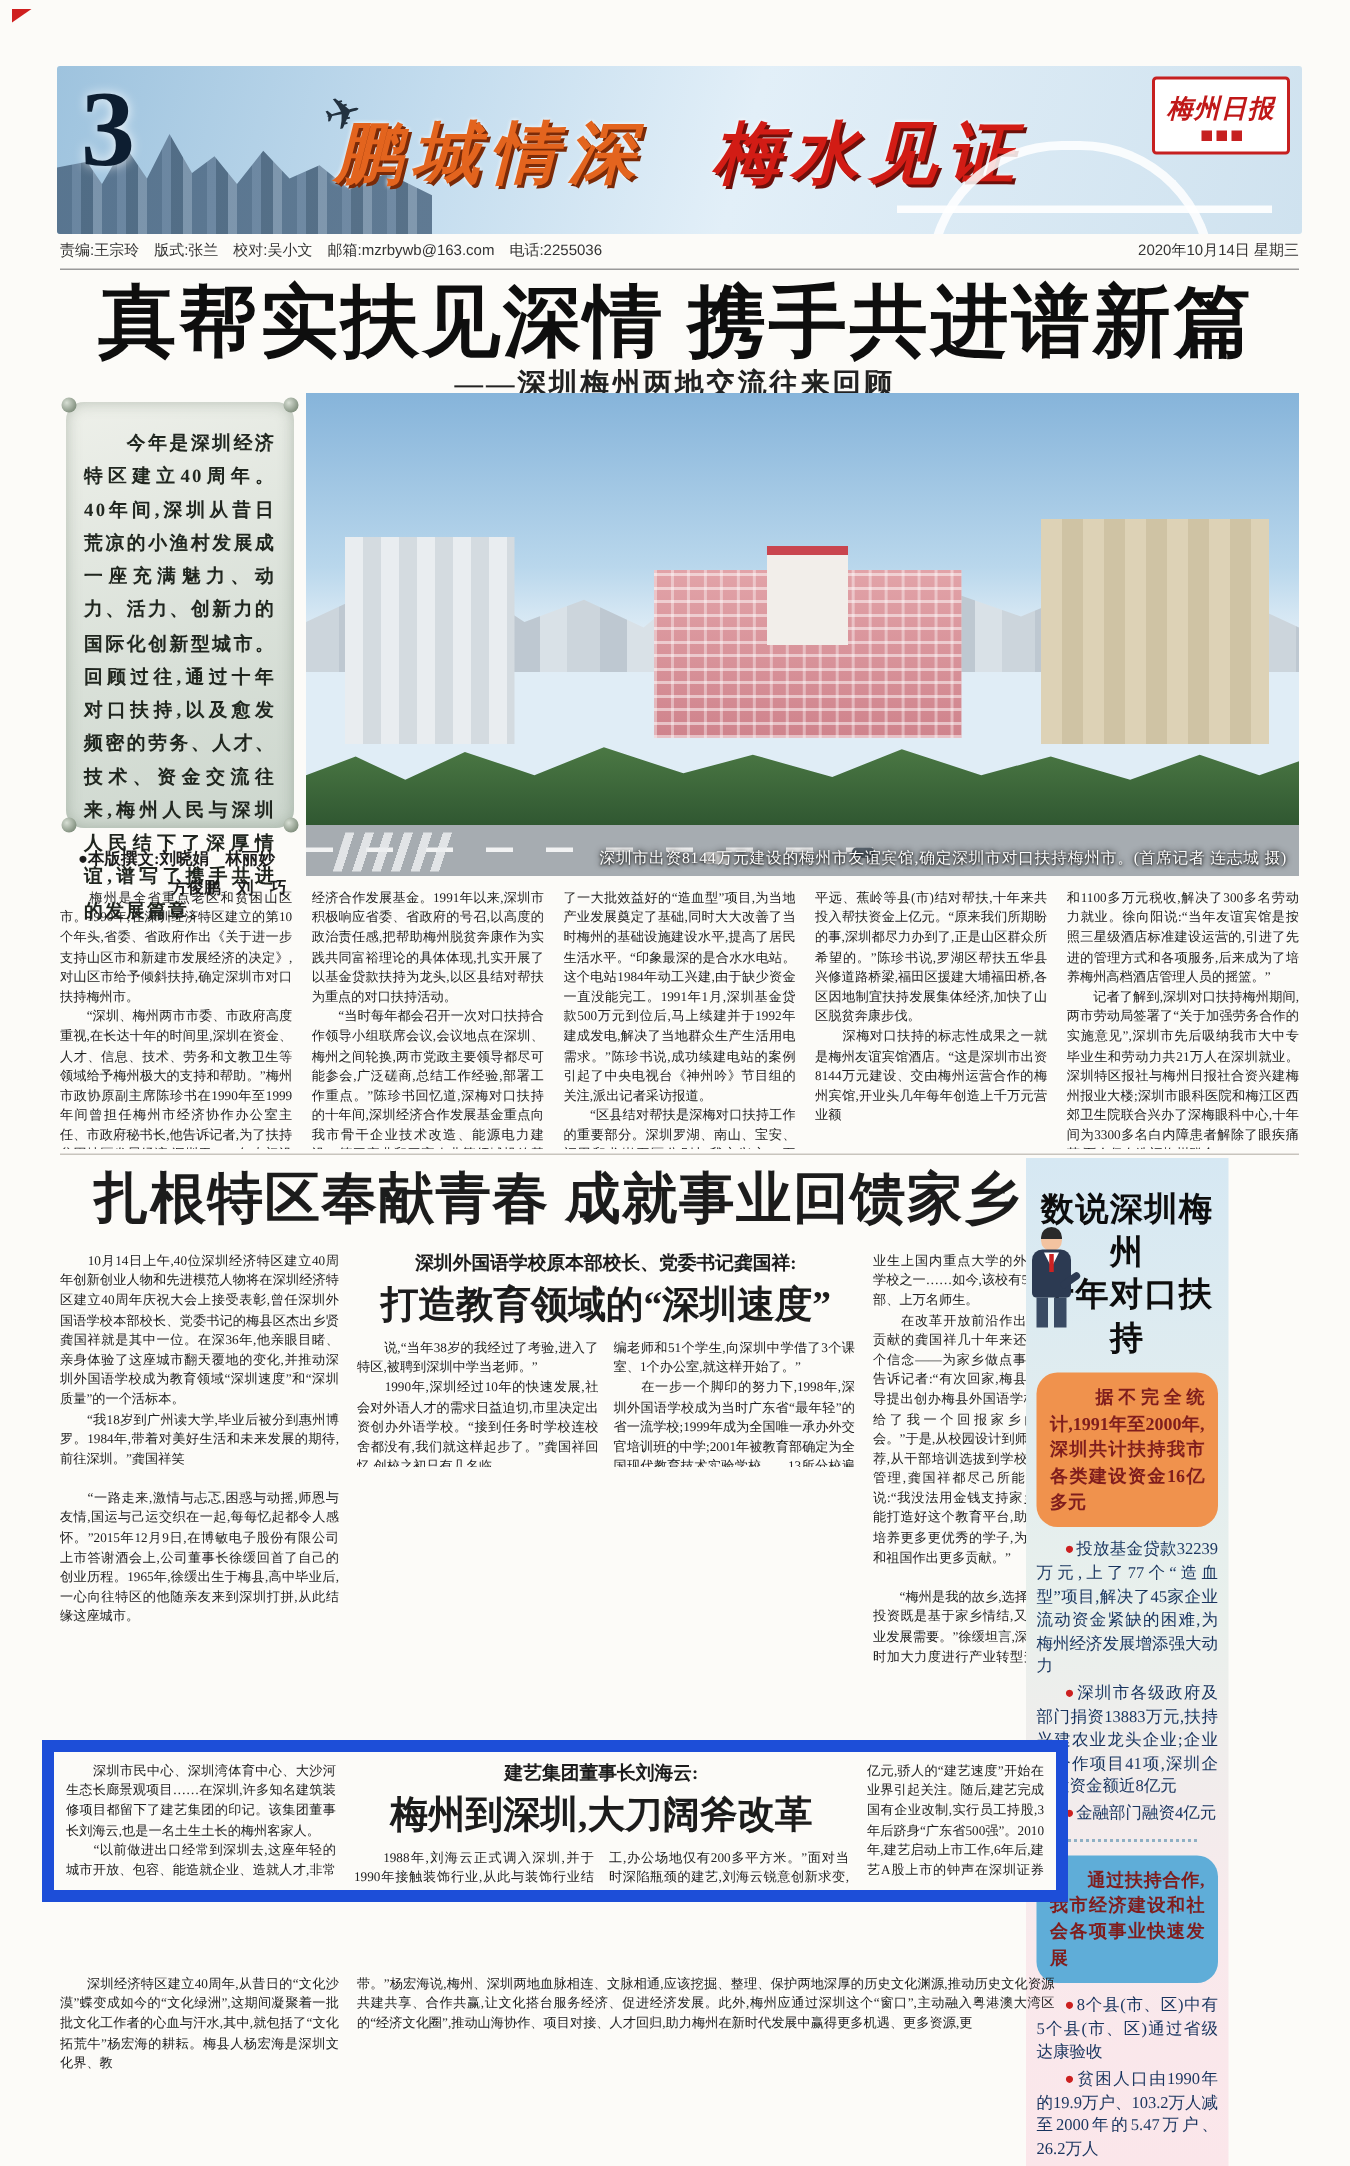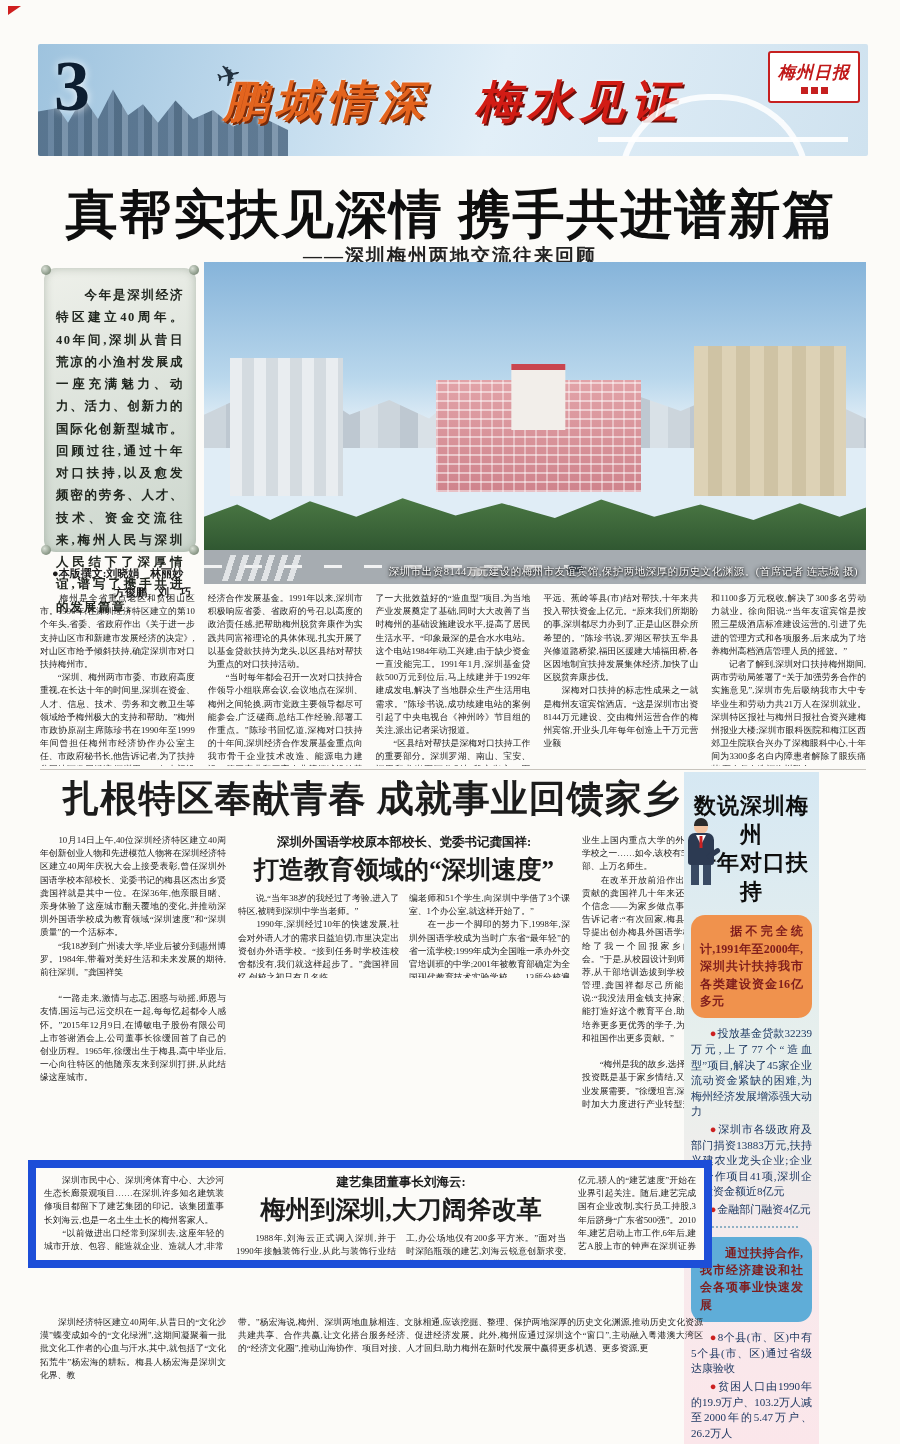--- a/index.html
+++ b/index.html
@@ -153,20 +153,24 @@
     <div class="logo">
       <div class="lg-text">梅州日报</div>
       <div class="lg-sub">
         <span class="lg-sq"></span>
           <span class="lg-sq"></span>
           <span class="lg-sq"></span>
       </div>
     </div>
   </div>
 
+  <div class="infobar">
+    <span>责编:王宗玲　版式:张兰　校对:吴小文　邮箱:mzrbywb@163.com　电话:2255036</span>
+    <span>2020年10月14日 星期三</span>
+  </div>
 
   <div class="mainhead">真帮实扶见深情 携手共进谱新篇</div>
   <div class="subhead">——深圳梅州两地交流往来回顾</div>
 
   <div class="introbox">
     <span class="pin tl"></span>
       <span class="pin tr"></span>
       <span class="pin bl"></span>
       <span class="pin br"></span>
     <p>　　今年是深圳经济特区建立40周年。40年间,深圳从昔日荒凉的小渔村发展成一座充满魅力、动力、活力、创新力的国际化创新型城市。回顾过往,通过十年对口扶持,以及愈发频密的劳务、人才、技术、资金交流往来,梅州人民与深圳人民结下了深厚情谊,谱写了携手共进的发展篇章。</p>
@@ -183,21 +187,21 @@
     <div class="ph-hotel">
       <div class="ph-core"></div>
     </div>
     <div class="ph-trees"></div>
     <div class="ph-road">
       <div class="ph-lane"></div>
       <div class="ph-cross"></div>
       <div class="car1"></div>
       <div class="car2"></div>
     </div>
-    <div class="ph-caption">深圳市出资8144万元建设的梅州市友谊宾馆,保护两地深厚的历史文化渊源。(首席记者 连志城 摄)</div>
+    <div class="ph-caption">深圳市出资8144万元建设的梅州市友谊宾馆,确定深圳市对口扶持梅州市。(首席记者 连志城 摄)</div>
   </div>
 
   <div class="art1">
     <div class="ncol">　　梅州是全省重点老区和贫困山区市。1990年,在深圳经济特区建立的第10个年头,省委、省政府作出《关于进一步支持山区市和新建市发展经济的决定》,对山区市给予倾斜扶持,确定深圳市对口扶持梅州市。
 　　“深圳、梅州两市市委、市政府高度重视,在长达十年的时间里,深圳在资金、人才、信息、技术、劳务和文教卫生等领域给予梅州极大的支持和帮助。”梅州市政协原副主席陈珍书在1990年至1999年间曾担任梅州市经济协作办公室主任、市政府秘书长,他告诉记者,为了扶持贫困地区发展经济,深圳于1989年专门设立深圳市</div>
     <div class="ncol">经济合作发展基金。1991年以来,深圳市积极响应省委、省政府的号召,以高度的政治责任感,把帮助梅州脱贫奔康作为实践共同富裕理论的具体体现,扎实开展了以基金贷款扶持为龙头,以区县结对帮扶为重点的对口扶持活动。
 　　“当时每年都会召开一次对口扶持合作领导小组联席会议,会议地点在深圳、梅州之间轮换,两市党政主要领导都尽可能参会,广泛磋商,总结工作经验,部署工作重点。”陈珍书回忆道,深梅对口扶持的十年间,深圳经济合作发展基金重点向我市骨干企业技术改造、能源电力建设、第三产业和三高农业等领域投放基金贷款,扶持</div>
     <div class="ncol">了一大批效益好的“造血型”项目,为当地产业发展奠定了基础,同时大大改善了当时梅州的基础设施建设水平,提高了居民生活水平。“印象最深的是合水水电站。这个电站1984年动工兴建,由于缺少资金一直没能完工。1991年1月,深圳基金贷款500万元到位后,马上续建并于1992年建成发电,解决了当地群众生产生活用电需求。”陈珍书说,成功续建电站的案例引起了中央电视台《神州吟》节目组的关注,派出记者采访报道。
 　　“区县结对帮扶是深梅对口扶持工作的重要部分。深圳罗湖、南山、宝安、福田和龙岗五区分别与我市兴宁、五华、大埔</div>
     <div class="ncol">平远、蕉岭等县(市)结对帮扶,十年来共投入帮扶资金上亿元。“原来我们所期盼的事,深圳都尽力办到了,正是山区群众所希望的。”陈珍书说,罗湖区帮扶五华县兴修道路桥梁,福田区援建大埔福田桥,各区因地制宜扶持发展集体经济,加快了山区脱贫奔康步伐。

